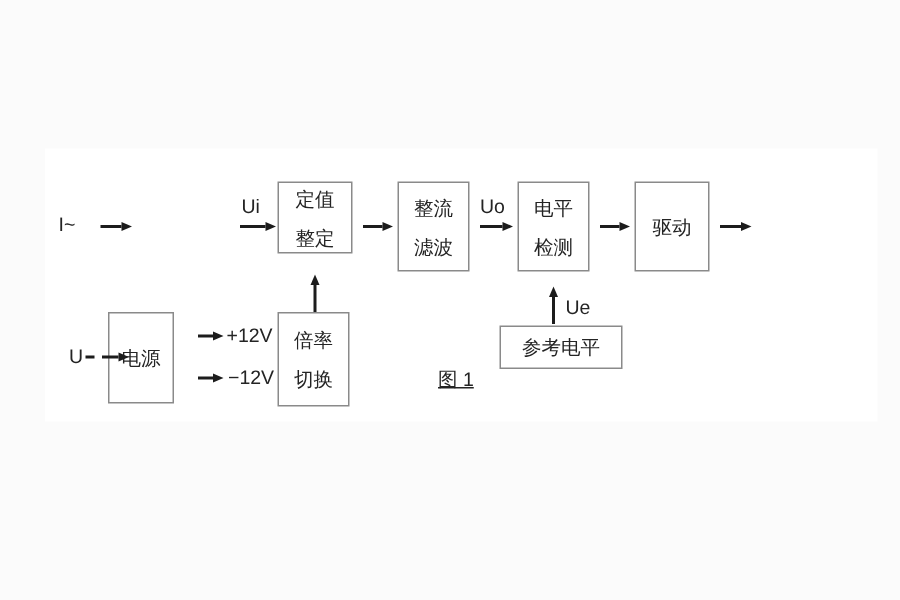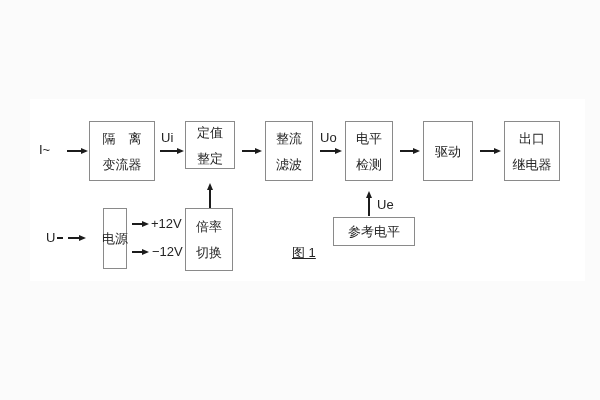--- a/index.html
+++ b/index.html
@@ -32,50 +32,42 @@
     border-left:3px solid transparent;border-right:3px solid transparent;
     border-bottom:7px solid var(--arrow);}
 </style>
 </head>
 <body>
 
 <div class="canvas">
 
   <div class="panel"></div>
 
-  <div class="box" style="left:89px;top:121px;width:66px;height:60px">
-    <span>隔　离</span>
-    <span>变流器</span>
-  </div>
 
   <div class="box" style="left:185px;top:121px;width:50px;height:48px">
     <span>定值</span>
     <span>整定</span>
   </div>
 
   <div class="box" style="left:265px;top:121px;width:48px;height:60px">
     <span>整流</span>
     <span>滤波</span>
   </div>
 
   <div class="box" style="left:345px;top:121px;width:48px;height:60px">
     <span>电平</span>
     <span>检测</span>
   </div>
 
   <div class="box" style="left:423px;top:121px;width:50px;height:60px">
     <span>驱动</span>
   </div>
 
-  <div class="box" style="left:504px;top:121px;width:56px;height:60px">
-    <span>出口</span>
-    <span>继电器</span>
-  </div>
 
-  <div class="box" style="left:103px;top:208px;width:24px;height:61px">
+  <div class="box" style="left:72px;top:208px;width:44px;height:61px">
     <span>电源</span>
   </div>
 
   <div class="box" style="left:185px;top:208px;width:48px;height:63px">
     <span>倍率</span>
     <span>切换</span>
   </div>
 
   <div class="box" style="left:333px;top:217px;width:82px;height:29px;gap:0">
     <span>参考电平</span>

